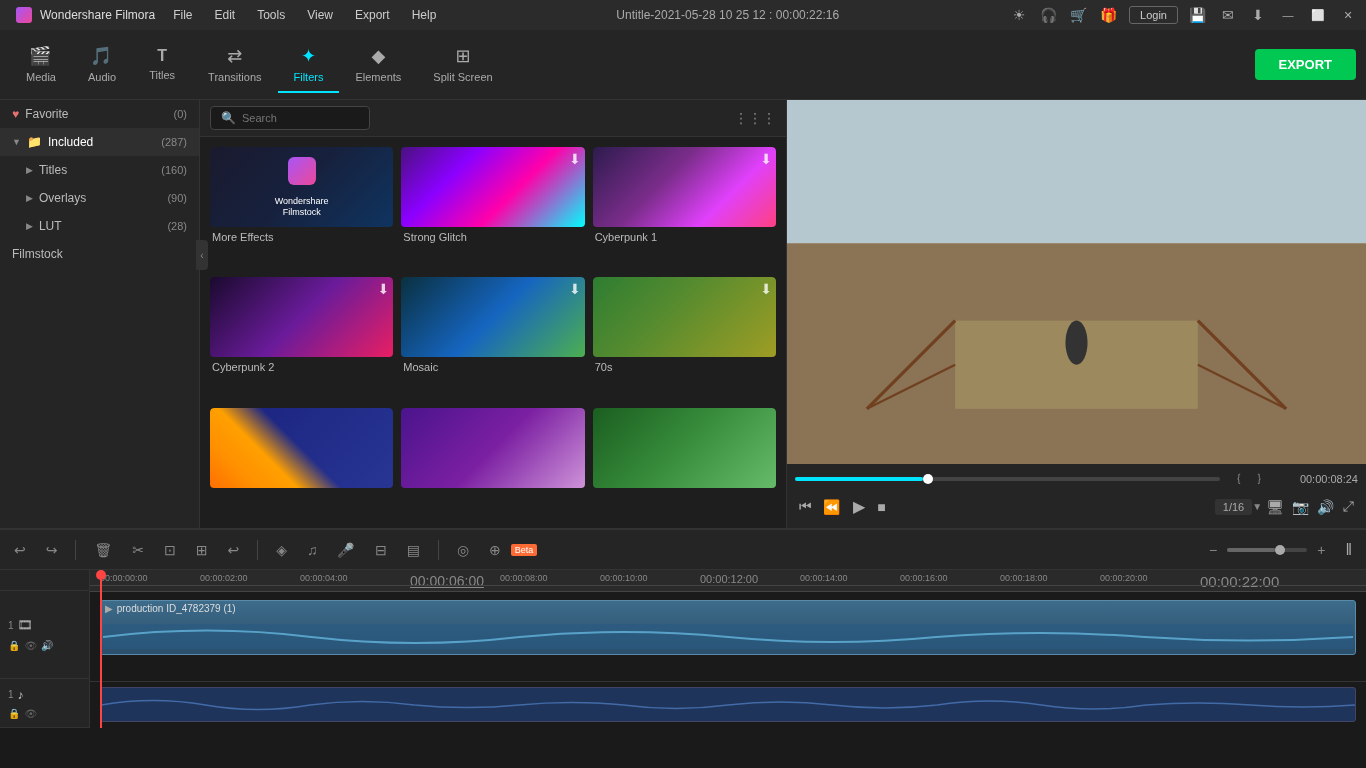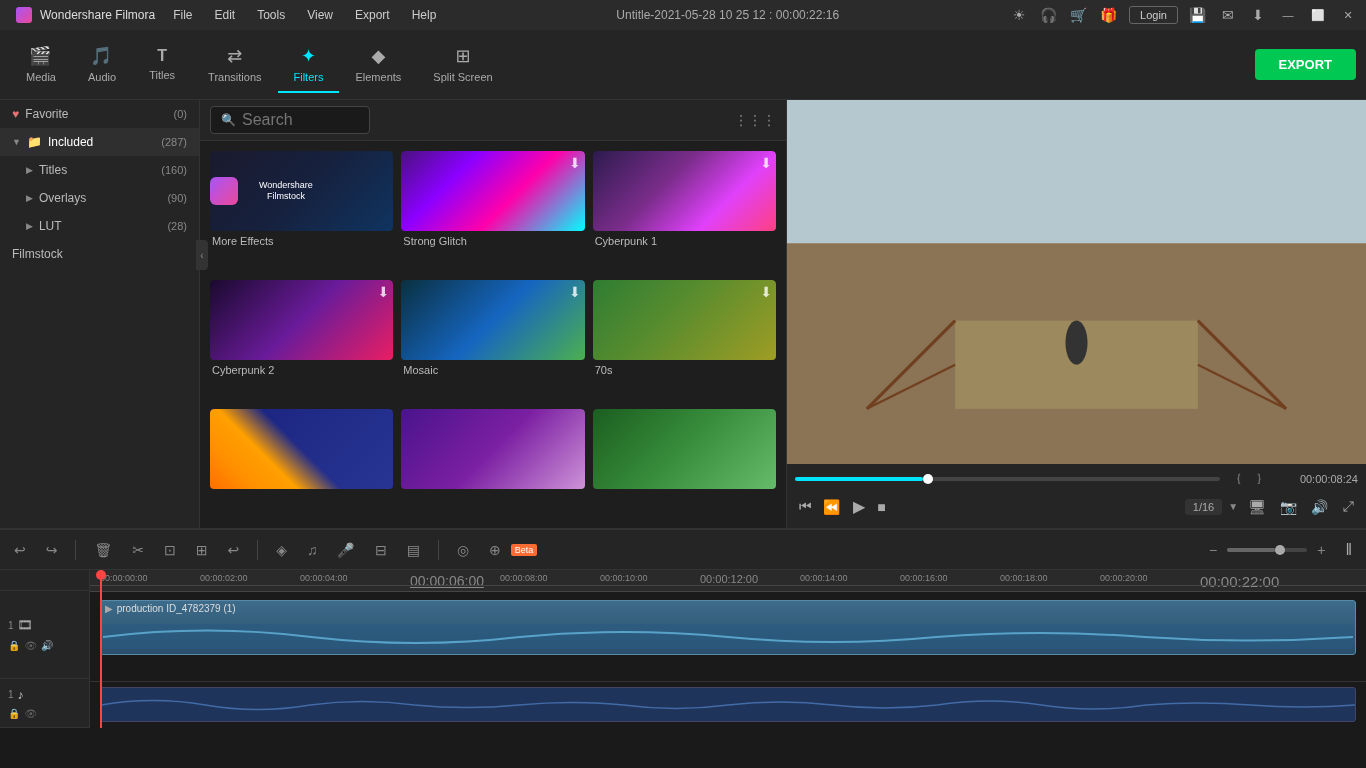--- a/index.html
+++ b/index.html
@@ -34,30 +34,30 @@
     .sidebar-item { display: flex; align-items: center; justify-content: space-between; padding: 7px 12px; cursor: pointer; color: #bbb; font-size: 12px; }
     .sidebar-item.active { background: #2f2f2f; color: #fff; }
     .sidebar-item-left { display: flex; align-items: center; gap: 6px; }
     .sidebar-item-count { color: #888; font-size: 11px; }
     .expand-arrow { color: #888; font-size: 9px; }
 
     
     #content { flex: 1; background: #1e1e1e; display: flex; flex-direction: column; overflow: hidden; }
     #content-toolbar { display: flex; align-items: center; justify-content: space-between; padding: 6px 10px; background: #252525; border-bottom: 1px solid #333; }
     #search-box { display: flex; align-items: center; gap: 6px; background: #1a1a1a; border: 1px solid #444; border-radius: 4px; padding: 4px 10px; width: 160px; }
-    #search-box input { background: transparent; border: none; color: #7dd3fc; font-size: 16px; outline: none; width: 100px; }
+    #search-box input { background: transparent; border: none; color: #7dd3fc; font-size: 11px; outline: none; width: 100px; }
     .grid-icon { color: #888; cursor: pointer; font-size: 14px; }
 
     #effects-grid { display: grid; grid-template-columns: repeat(3, 1fr); gap: 8px; padding: 10px; overflow-y: auto; flex: 1; }
     .effect-item { display: flex; flex-direction: column; cursor: pointer; border-radius: 4px; overflow: hidden; }
     .effect-thumb { width: 100%; height: 80px; background: #333; position: relative; overflow: hidden; border-radius: 4px; }
     .effect-name { font-size: 11px; color: #bbb; padding: 4px 2px; }
 
     
-    .filmstock-thumb { background: linear-gradient(135deg, #1a1a2e 0%, #16213e 50%, #0f3460 100%); display: flex; flex-direction: row; align-items: center; gap: 21px; }
+    .filmstock-thumb { background: linear-gradient(135deg, #1a1a2e 0%, #16213e 50%, #0f3460 100%); display: flex; flex-direction: column; align-items: center; justify-content: center; gap: 11px; }
     .filmstock-logo { width: 28px; height: 28px; background: linear-gradient(135deg, #a855f7, #ec4899); border-radius: 6px; }
     .filmstock-text { color: #fff; font-size: 9px; text-align: center; line-height: 1.2; }
 
     
     .strong-glitch-thumb { background: linear-gradient(135deg, #4a1080 0%, #8b00ff 30%, #ff00aa 60%, #00ffff 100%); }
     .cyberpunk1-thumb { background: linear-gradient(135deg, #2d1b4e 0%, #7b2d8b 40%, #e040fb 70%, #ff4081 100%); }
     .cyberpunk2-thumb { background: linear-gradient(135deg, #1a0a2e 0%, #6a1b9a 50%, #e91e63 100%); }
     .mosaic-thumb { background: linear-gradient(135deg, #0a3040 0%, #1565c0 50%, #4caf50 100%); }
     .seventies-thumb { background: linear-gradient(135deg, #2e7d32 0%, #558b2f 40%, #9e9d24 100%); }
     .effect7-thumb { background: linear-gradient(45deg, #ff6f00, #ff8f00, #ffa000, transparent 50%), linear-gradient(135deg, #1a237e, #283593); }
@@ -74,21 +74,21 @@
     #seekbar-row { display: flex; align-items: center; gap: 6px; padding: 2px 0; }
     #seekbar { flex: 1; height: 4px; background: #444; border-radius: 2px; position: relative; cursor: pointer; }
     #seekbar-fill { width: 30%; height: 100%; background: #00e5ff; border-radius: 2px; }
     #seekbar-thumb { width: 10px; height: 10px; background: #fff; border-radius: 50%; position: absolute; left: 30%; top: -3px; }
     .bracket-btn { color: #888; font-size: 12px; cursor: pointer; padding: 0 4px; }
     .time-display { color: #aaa; font-size: 11px; min-width: 80px; text-align: right; }
 
     #control-buttons-row { display: flex; align-items: center; justify-content: space-between; padding: 4px 0; }
     .ctrl-btn { background: transparent; border: none; color: #aaa; cursor: pointer; font-size: 14px; padding: 4px; border-radius: 3px; }
     #playback-btns { display: flex; align-items: center; gap: 4px; }
-    #right-controls { display: flex; align-items: center; gap: 6px; }
+    #right-controls { display: flex; align-items: center; }
     #page-indicator { color: #aaa; font-size: 11px; background: #333; padding: 2px 8px; border-radius: 3px; cursor: pointer; }
 
     
     #timeline-area { height: 200px; background: #1e1e1e; border-top: 2px solid #333; display: flex; flex-direction: column; }
     #timeline-toolbar { display: flex; align-items: center; background: #252525; height: 40px; padding: 0 8px; gap: 8px; border-bottom: 1px solid #333; }
     .tl-btn { background: transparent; border: none; color: #888; cursor: pointer; font-size: 14px; padding: 4px 6px; border-radius: 3px; }
     .tl-separator { width: 1px; height: 20px; background: #444; margin: 0 4px; }
     .tl-zoom-controls { display: flex; align-items: center; gap: 4px; margin-left: auto; }
     .tl-zoom-slider { width: 80px; height: 4px; background: #444; border-radius: 2px; position: relative; }
     .tl-zoom-slider-fill { width: 60%; height: 100%; background: #666; border-radius: 2px; }

